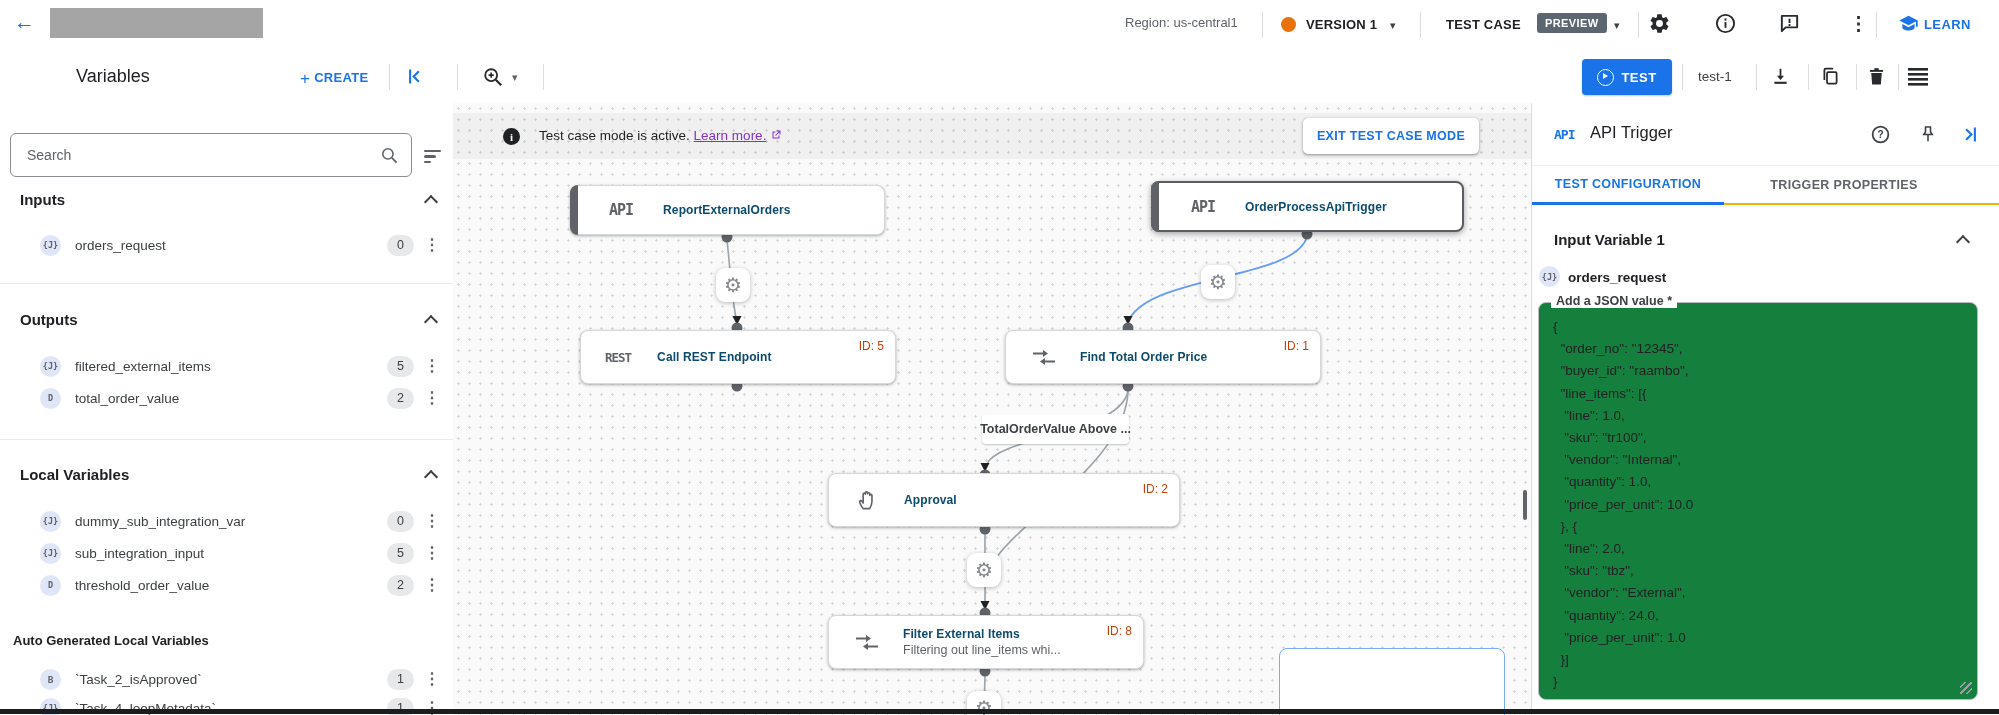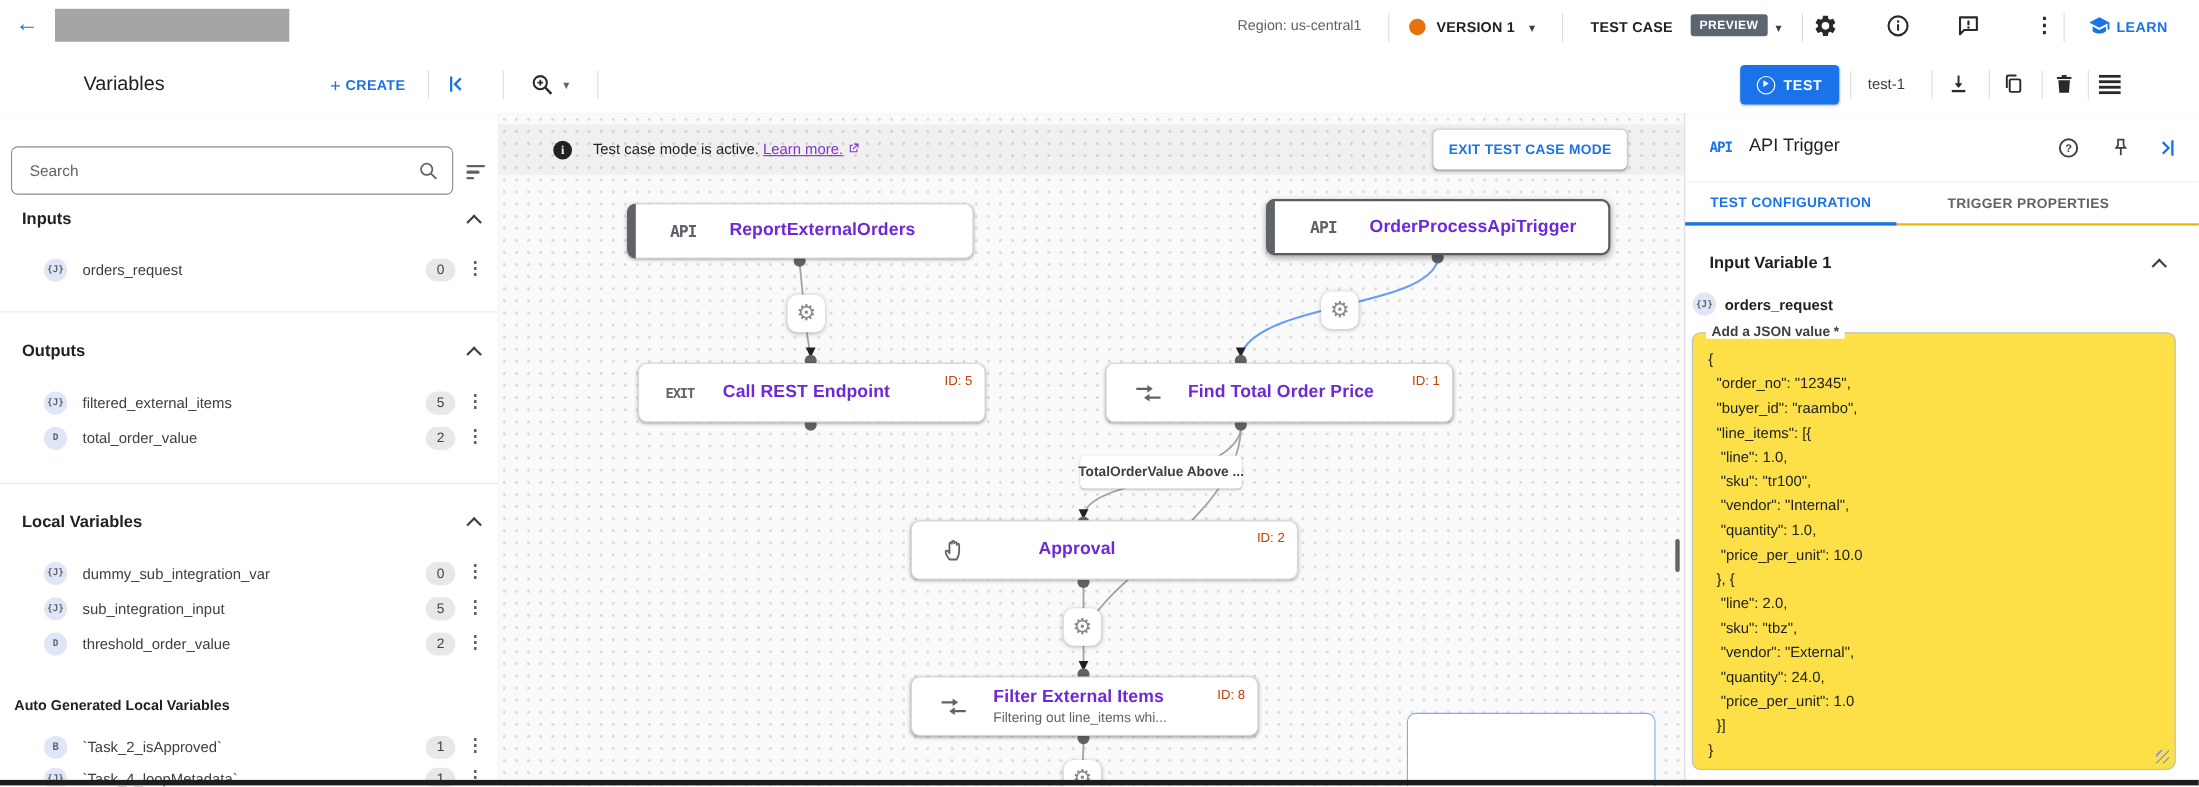--- a/index.html
+++ b/index.html
@@ -66,21 +66,21 @@
   .banner-link{color:#8430ce;text-decoration:underline;text-align:right;}
   .btn-exit{position:absolute;left:850px;top:15px;width:176px;height:36px;background:#fff;border-radius:5px;
             color:#1a73e8;font-weight:bold;font-size:12.5px;letter-spacing:.3px;display:flex;align-items:center;
             justify-content:center;box-shadow:0 1px 2px rgba(60,64,67,.35),0 1px 3px 1px rgba(60,64,67,.18);}
   .node{position:absolute;background:#fff;border:1px solid #d5d7da;border-radius:8px;
         box-shadow:0 1px 2px rgba(60,64,67,.25),0 1px 3px 1px rgba(60,64,67,.12);display:flex;align-items:center;z-index:3;}
   .accent{position:absolute;left:-1px;top:-1px;bottom:-1px;width:8px;background:#5f6368;border-radius:8px 0 0 8px;}
   .node.sel{border:2px solid #595d62;box-shadow:0 2px 6px rgba(0,0,0,.35);}
   .node.sel .accent{left:-2px;top:-2px;bottom:-2px;}
   .tglyph{font-family:"DejaVu Sans Mono",monospace;font-weight:bold;color:#5f6368;letter-spacing:-1px;}
-  .ntitle{font-size:16px;font-weight:bold;color:#6d28d9;letter-spacing:.1px;}
+  .ntitle{font-size:12px;font-weight:bold;color:#0c4a6e;letter-spacing:.1px;}
   .nsub{font-size:12.5px;color:#5f6368;margin-top:2px;}
   .idlab{position:absolute;top:8px;right:11px;font-size:12px;color:#c2410c;font-weight:normal;}
   .gear{position:absolute;width:34px;height:34px;background:#fff;border-radius:9px;z-index:2;
         box-shadow:0 1px 4px rgba(60,64,67,.35);display:flex;align-items:center;justify-content:center;
         color:#85898e;font-size:20px;line-height:1;}
   .edgelabel{position:absolute;left:529px;top:311px;width:147px;height:30px;background:#fff;border-radius:4px;z-index:2;
              box-shadow:0 1px 2px rgba(60,64,67,.3);display:flex;align-items:center;justify-content:center;
              font-size:12.5px;font-weight:bold;color:#3c4043;white-space:nowrap;}
   .bluebox{position:absolute;left:826px;top:545px;width:224px;height:80px;background:#fff;border:1.5px solid #7baaf7;
            border-radius:8px;z-index:2;}
@@ -91,21 +91,21 @@
   .rp-head{position:absolute;left:0;top:0;width:100%;height:62px;border-bottom:1px solid #eceef0;}
   .rp-badge{font-family:"DejaVu Sans Mono",monospace;font-weight:bold;font-size:13px;color:#1a73e8;letter-spacing:-1px;}
   .rp-title{font-size:16.5px;color:#202124;}
   .tabs{position:absolute;left:0;top:62px;width:100%;height:40px;border-bottom:2px solid #eab308;box-sizing:border-box;}
   .tab{position:absolute;top:0;height:40px;display:flex;align-items:center;justify-content:center;
        font-size:12.5px;font-weight:bold;letter-spacing:.35px;}
   .tab.active{color:#1a73e8;border-bottom:3px solid #1a73e8;box-sizing:border-box;}
   .tab.idle{color:#5f6368;}
   .rp-section{position:absolute;left:22px;top:128px;font-size:15px;font-weight:bold;color:#202124;}
   .field{position:absolute;left:6px;top:199px;width:440px;height:398px;border:1px solid #b9bdc1;border-radius:8px;
-         box-sizing:border-box;background:#fde047;}
+         box-sizing:border-box;background:#15803d;}
   .field-label{position:absolute;left:12px;top:-9px;background:#fff;padding:0 5px;font-size:12.5px;font-weight:bold;color:#3c4043;}
   .jsonpre{margin:0;padding:13px 12px 0 14px;font-family:"Liberation Sans",sans-serif;font-size:13.5px;
            line-height:22.2px;color:#202124;white-space:pre;}
   .resize{position:absolute;right:5px;bottom:5px;width:12px;height:12px;
           background:repeating-linear-gradient(135deg,transparent 0 3px,#9aa0a6 3px 4.6px);}
   #bottombar{position:absolute;left:0;top:709px;width:100%;height:5px;background:#1d1d1d;z-index:50;}
 </style>
 </head>
 <body>
 
@@ -353,39 +353,39 @@
       <span class="ntitle">ReportExternalOrders</span>
     </div>
 
     <div class="node sel" style="left:698px;top:78px;width:313px;height:51px;padding-left:38px;box-sizing:border-box;">
       <span class="accent"></span>
       <span class="tglyph" style="font-size:15px;margin-right:30px;">API</span>
       <span class="ntitle">OrderProcessApiTrigger</span>
     </div>
 
     <div class="node" style="left:127px;top:227px;width:316px;height:54px;padding-left:24px;box-sizing:border-box;">
-      <span class="tglyph" style="font-size:12.5px;margin-right:26px;">EXIT</span>
+      <span class="tglyph" style="font-size:12.5px;margin-right:26px;">REST</span>
       <span class="ntitle">Call REST Endpoint</span>
       <span class="idlab">ID: 5</span>
     </div>
 
     <div class="node" style="left:516px;top:227px;width:316px;height:54px;padding-left:26px;box-sizing:border-box;margin-left:36px;">
       <span style="margin-right:24px;">
         <svg width="24" height="17" viewBox="0 0 24 17" stroke="#5f6368" stroke-width="2" fill="#5f6368">
             <path d="M1,4.5 H12" fill="none"></path>
             <polygon points="11,1 16,4.5 11,8" stroke="none"></polygon>
             <path d="M23,12.5 H12" fill="none"></path>
             <polygon points="13,9 8,12.5 13,16" stroke="none"></polygon>
           </svg>
       </span>
       <span class="ntitle">Find Total Order Price</span>
       <span class="idlab">ID: 1</span>
     </div>
 
-    <div class="node" style="left:375px;top:370px;width:352px;height:54px;padding-left:26px;box-sizing:border-box;gap:40px;">
+    <div class="node" style="left:375px;top:370px;width:352px;height:54px;padding-left:26px;box-sizing:border-box;">
       <span style="margin-right:26px;">
         <svg width="23" height="24" viewBox="0 0 24 24" fill="none" stroke="#5f6368" stroke-width="1.7" stroke-linejoin="round" stroke-linecap="round">
             <path d="M8.5 21c-1.8-2.6-3.6-5.4-3.6-7.2 0-1.1 1.5-1.7 2.3-.6l1.3 1.9V6a1.15 1.15 0 0 1 2.3 0V4.6a1.15 1.15 0 0 1 2.3 0v1a1.15 1.15 0 0 1 2.3 0v1.6a1.15 1.15 0 0 1 2.3 0v6.3c0 3-.9 5-2.4 7.5z"></path>
           </svg>
       </span>
       <span class="ntitle">Approval</span>
       <span class="idlab">ID: 2</span>
     </div>
 
     <div class="node" style="left:375px;top:512px;width:316px;height:54px;padding-left:26px;box-sizing:border-box;">

